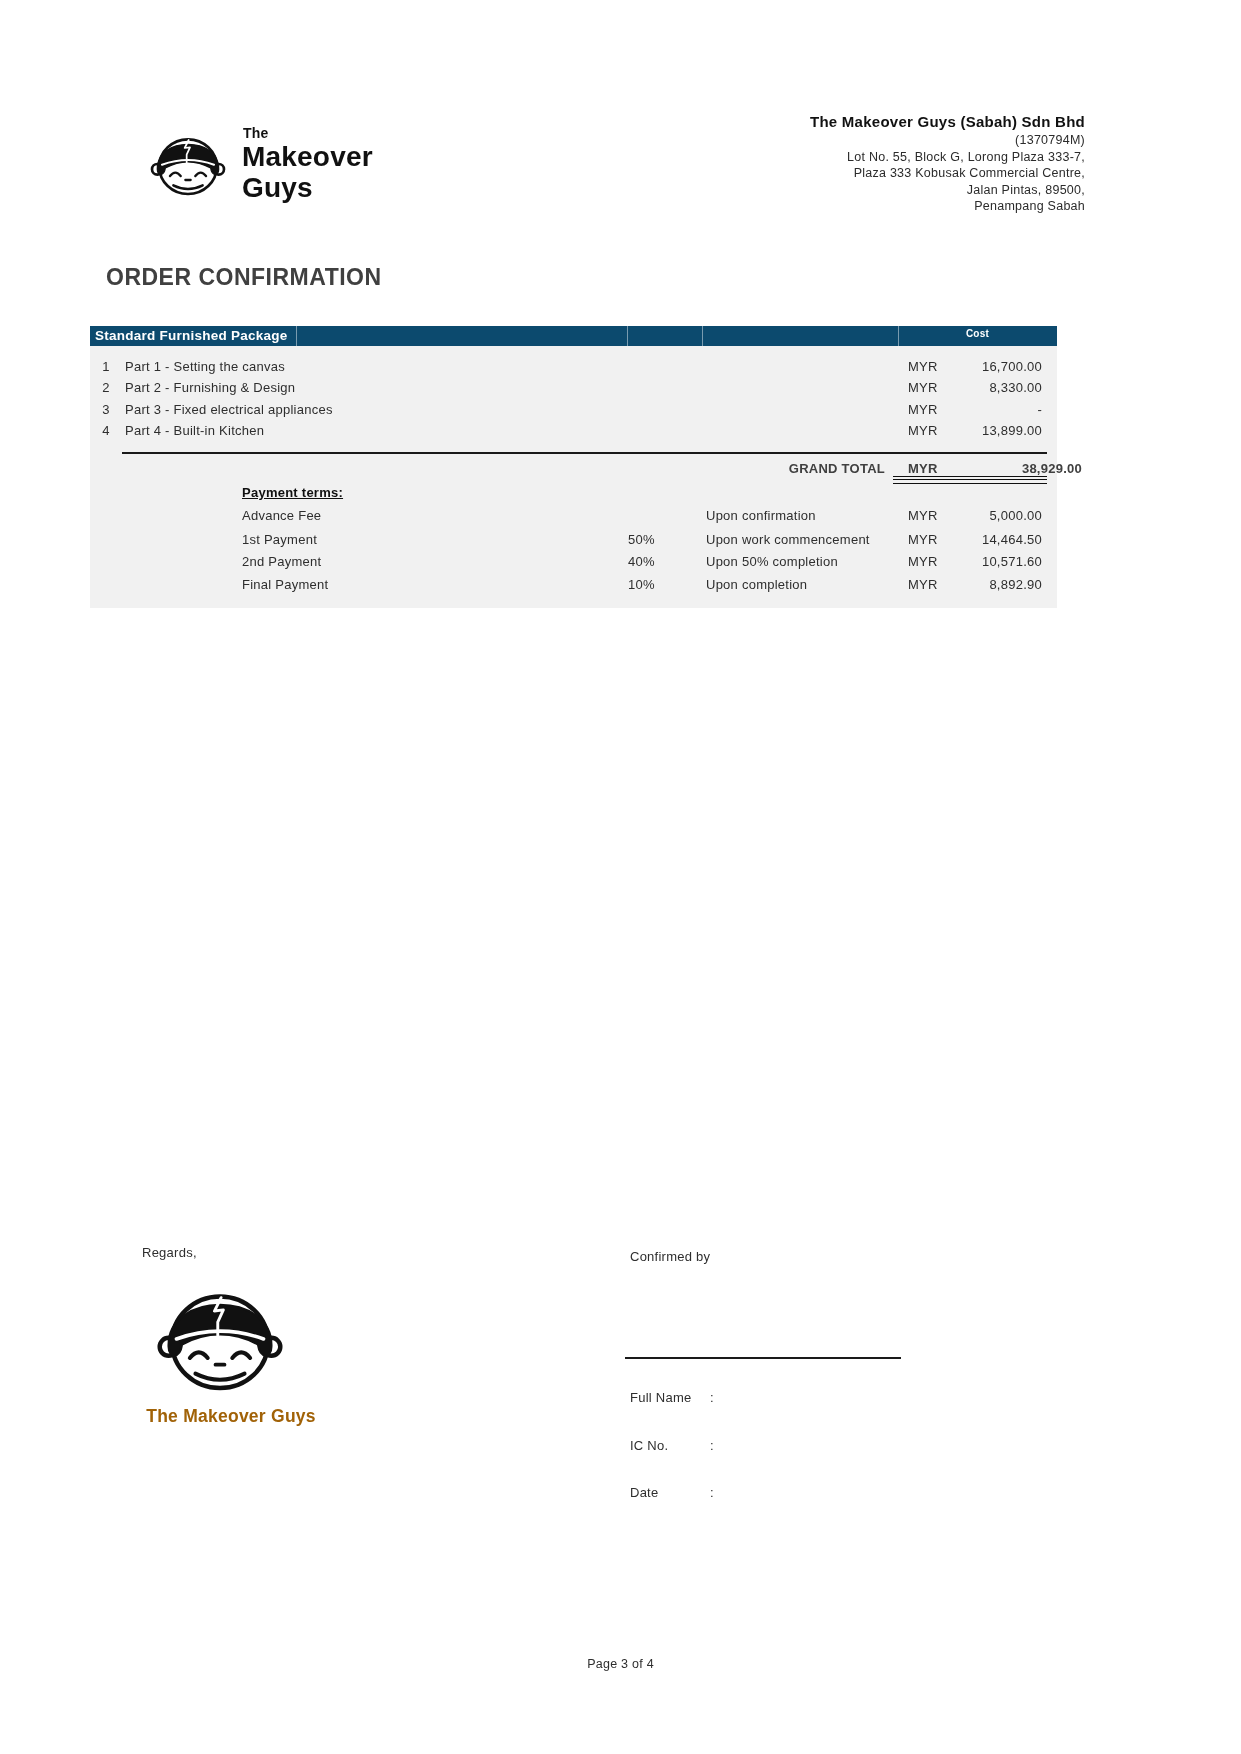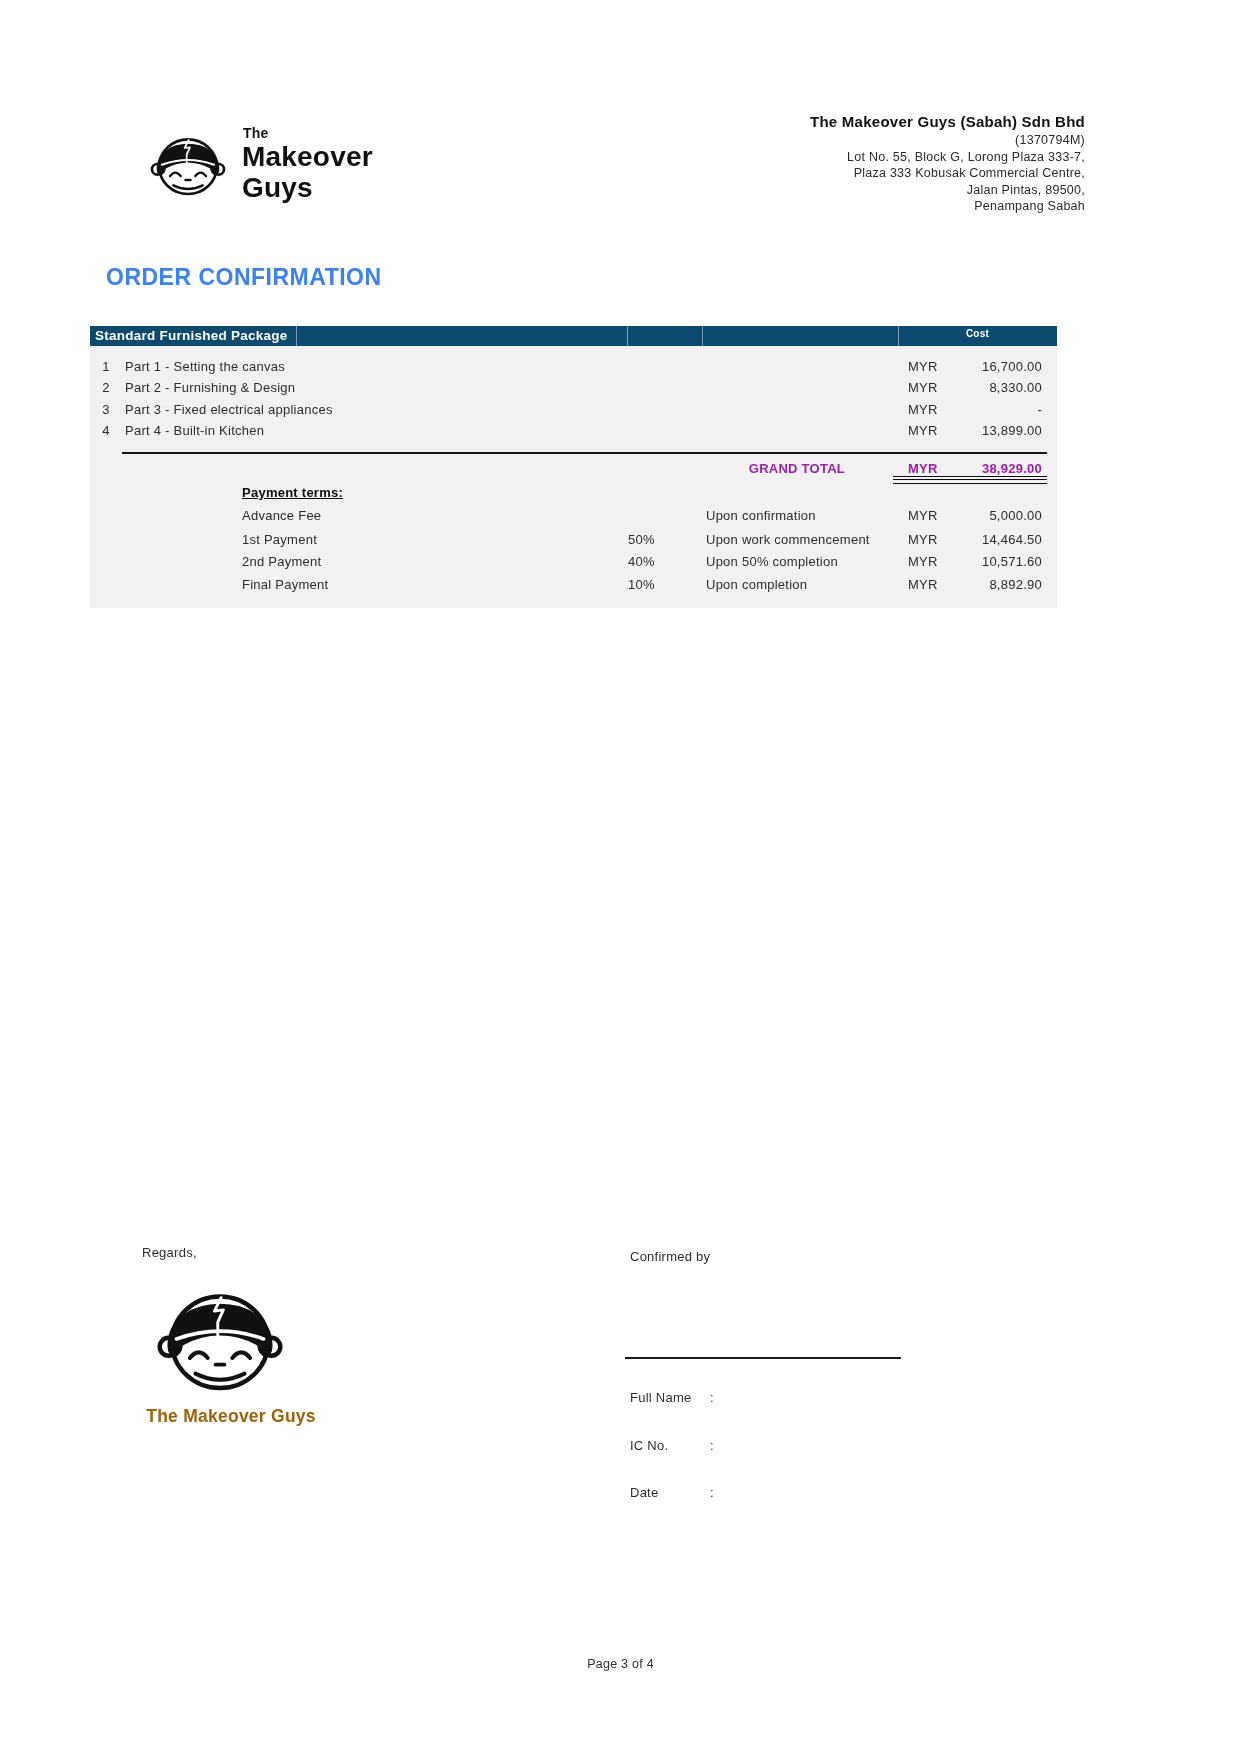--- a/index.html
+++ b/index.html
@@ -13,37 +13,37 @@
   .mascot-sm{width:80px;height:76px;}
   .logo-text{margin-left:14px;color:#111;font-weight:bold;line-height:1;}
   .logo-the{display:block;font-size:14px;margin:2px 0 3px 1px;}
   .logo-word{display:block;font-size:28px;letter-spacing:0.2px;}
   .logo-word.g2{margin-top:3px;}
   
   .company{position:absolute;top:112px;right:156px;text-align:right;color:#2b2b2b;}
   .company .name{font-weight:bold;font-size:15px;color:#111;line-height:20px;}
   .company .line{font-size:12.5px;line-height:16.5px;}
   
-  .doc-title{position:absolute;left:106px;top:264px;font-size:23px;font-weight:bold;color:#3b82f6;letter-spacing:0.5px;}
+  .doc-title{position:absolute;left:106px;top:264px;font-size:23px;font-weight:bold;color:#404040;letter-spacing:0.5px;}
   
   .tbl-head{position:absolute;left:90px;top:326px;width:967px;height:20px;background:#0c4a6e;color:#fff;}
   .tbl-head .pkg{position:absolute;left:5px;top:2px;font-size:13.5px;font-weight:bold;}
   .tbl-head .cost{position:absolute;left:808px;width:159px;top:2px;text-align:center;font-size:10px;font-weight:bold;}
   .tbl-head .sep{position:absolute;top:0;width:1px;height:20px;background:rgba(255,255,255,0.45);}
   .tbl-body{position:absolute;left:90px;top:346px;width:967px;height:262px;background:#f1f1f1;}
   .otr{position:absolute;left:90px;width:967px;height:20px;font-size:13px;color:#2e2e2e;}
   .otr span{position:absolute;top:0;line-height:20px;white-space:nowrap;}
   .c-num{left:0;width:32px;text-align:center;}
   .c-desc{left:35px;}
   .c-pct{left:538px;}
   .c-cond{left:616px;}
   .c-cur{left:818px;}
   .c-amt{right:15px;text-align:right;}
   .total-topline{position:absolute;left:122px;top:452px;width:925px;height:0;border-top:2px solid #1a1a1a;}
-  .gt-row{font-weight:bold;color:#a21caf;}
+  .gt-row{font-weight:bold;color:#404040;padding-left:40px;}
   .gt-label{left:auto;right:212px;}
   .gt-underline{position:absolute;left:893px;top:459px;width:154px;height:17px;border-bottom:1.5px solid #101010;}
   .gt-doublerule{position:absolute;left:893px;top:479px;width:154px;height:3px;border-top:1.5px solid #101010;border-bottom:1.5px solid #101010;}
   .pay-head{position:absolute;left:242px;top:485px;font-size:13px;font-weight:bold;color:#101010;text-decoration:underline;}
   .pay-label{left:152px;}
   
   .regards{position:absolute;left:142px;top:1245px;font-size:13px;}
   .mascot-lg{position:absolute;left:153px;top:1271px;width:134px;height:127px;}
   .sig-name{position:absolute;left:143px;top:1406px;width:176px;text-align:center;font-size:17.5px;font-weight:bold;color:#a16207;}
   .confirmed{position:absolute;left:630px;top:1249px;font-size:13px;}

